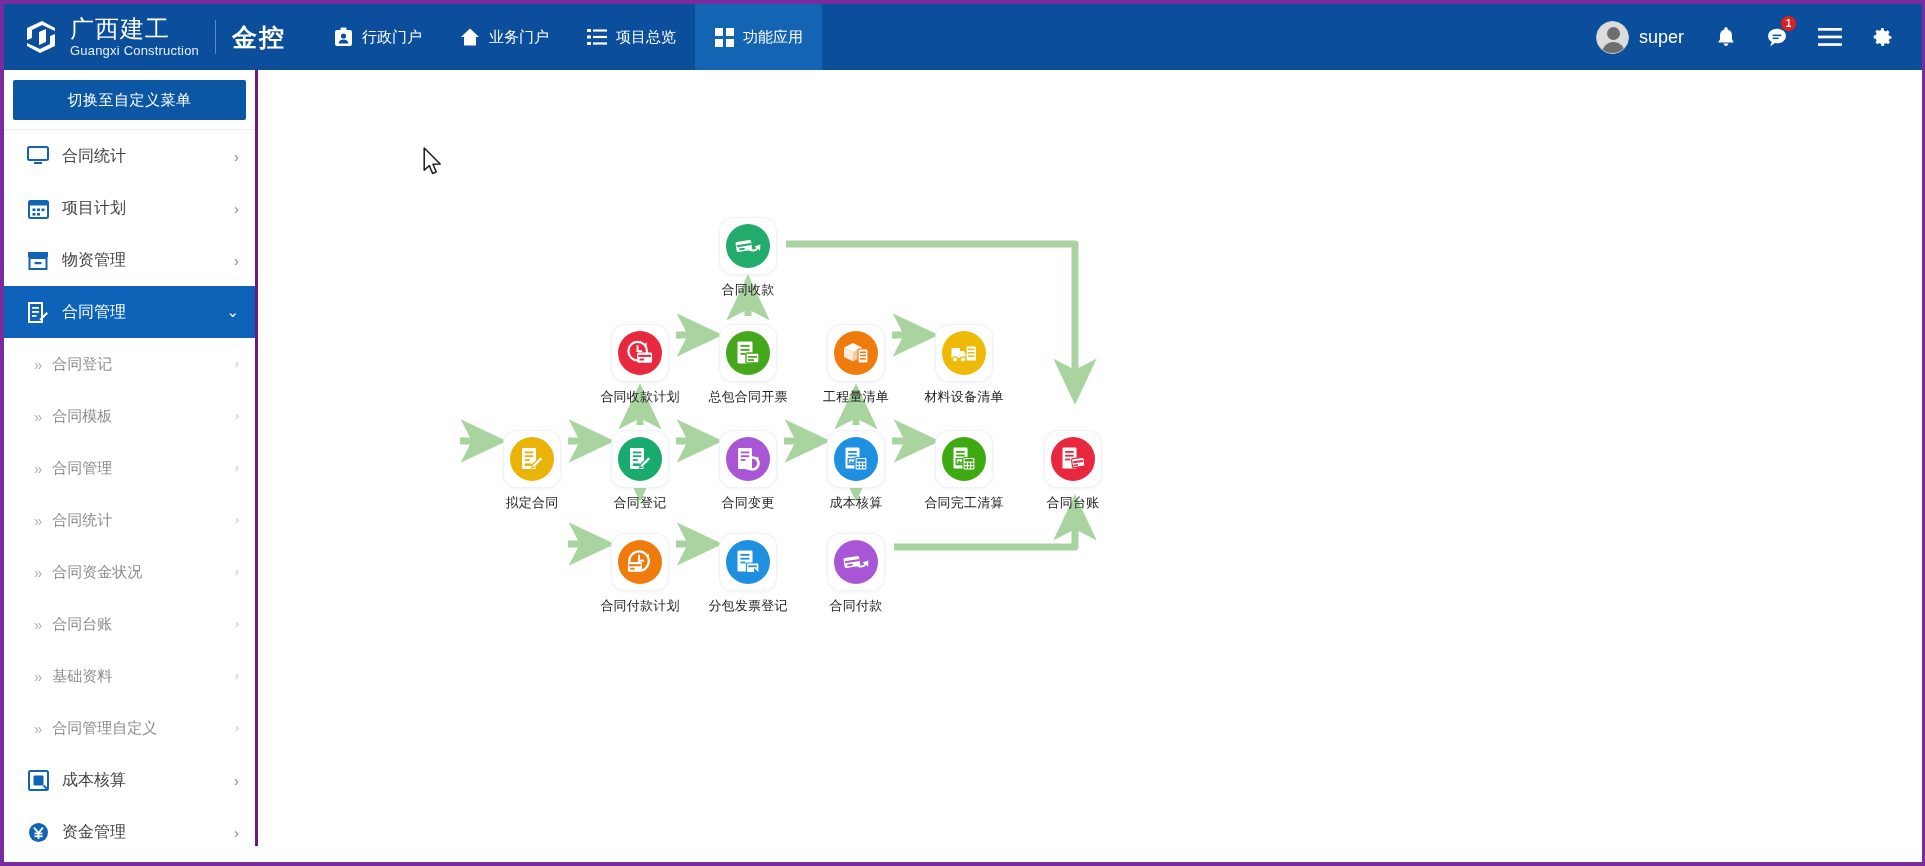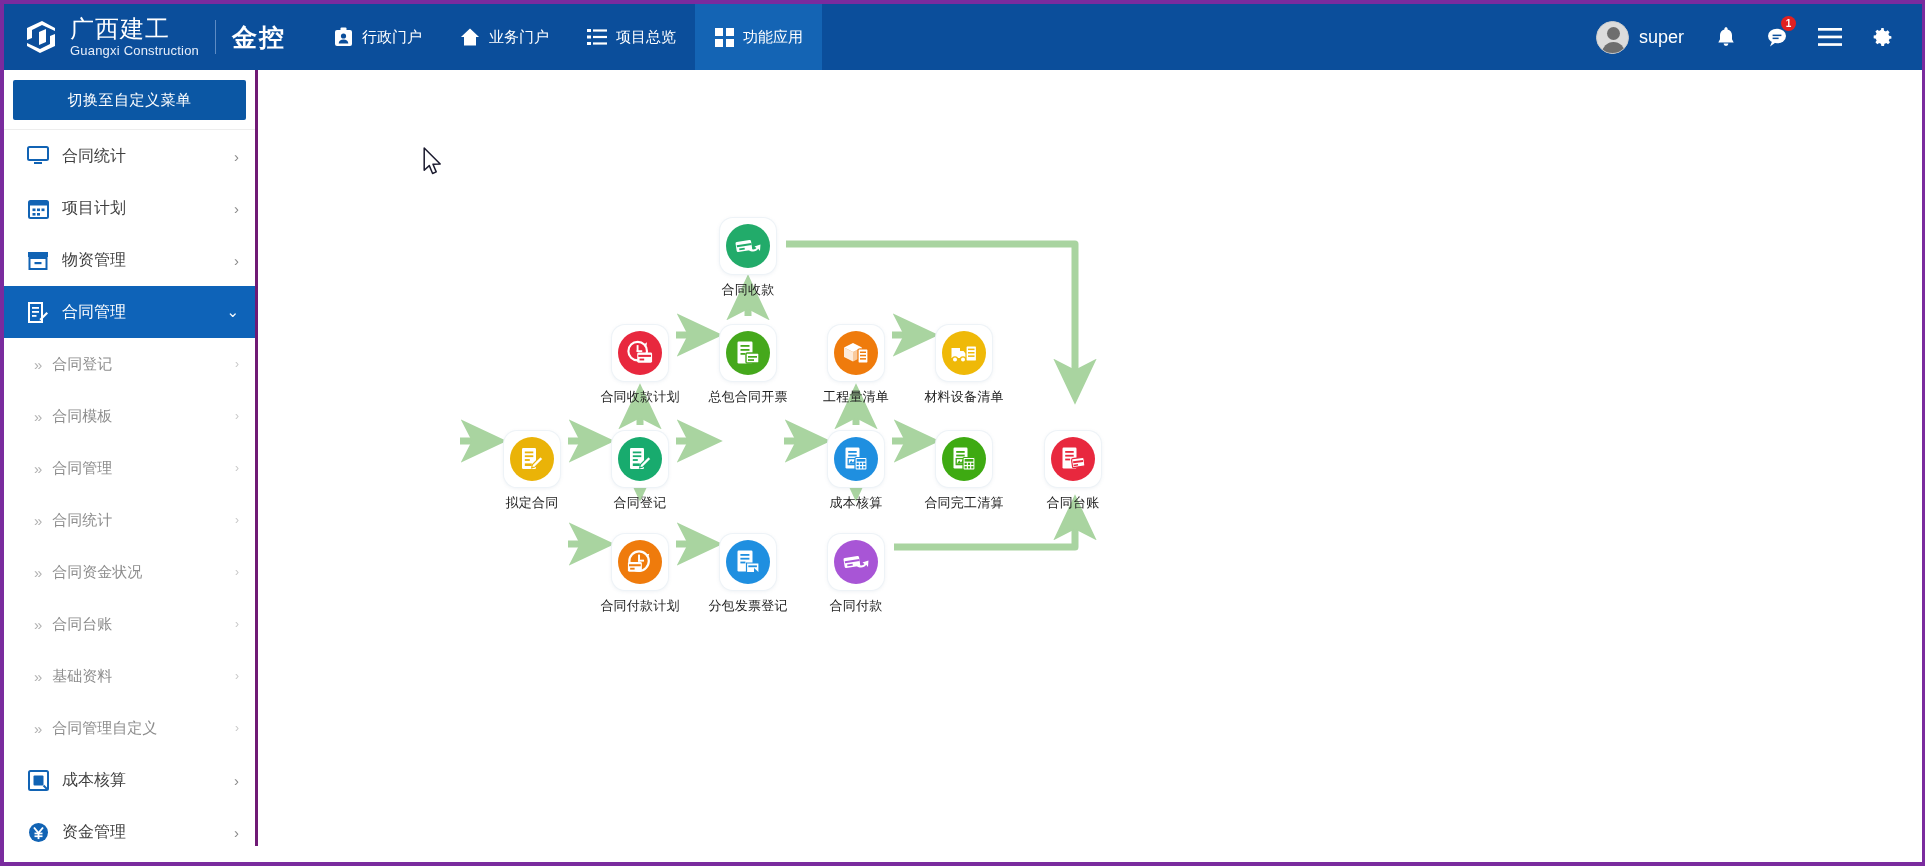--- a/index.html
+++ b/index.html
@@ -560,20 +560,36 @@
               <rect x="5.8" y="9.3" width="8.5" height="1.8" fill="#18ab6e"></rect>
               <rect x="5.8" y="13.1" width="5" height="1.8" fill="#18ab6e"></rect>
               <rect x="5.8" y="17.4" width="7" height="2.6" fill="#18ab6e"></rect>
               <path d="M13.5 18.5 L21.5 10.5 L24 13 L16 21 L12.6 21.9 Z" fill="#fff" stroke="#18ab6e" stroke-width="1.1"></path>
             </svg>
           </div>
         </div>
         <div class="nlabel">合同登记</div>
       </div>
 
+      <div class="node" style="left:444px; top:361px;">
+        <div class="tile">
+          <div class="disc" style="background:#a855d6">
+            <svg width="26" height="26" viewBox="0 0 26 26">
+              <rect x="3" y="2" width="14" height="21" rx="1.2" fill="#fff"></rect>
+              <rect x="5.8" y="5.5" width="8.5" height="1.8" fill="#a855d6"></rect>
+              <rect x="5.8" y="9.3" width="8.5" height="1.8" fill="#a855d6"></rect>
+              <rect x="5.8" y="13.1" width="4.5" height="1.8" fill="#a855d6"></rect>
+              <circle cx="17.5" cy="17.5" r="6" fill="none" stroke="#fff" stroke-width="2.6"></circle>
+              <path d="M21 11.5 L23.8 11 L22.6 14.5 Z" fill="#fff"></path>
+              <path d="M14 23.5 L11.2 24 L12.4 20.5 Z" fill="#fff"></path>
+            </svg>
+          </div>
+        </div>
+        <div class="nlabel">合同变更</div>
+      </div>
 
       <div class="node" style="left:552px; top:361px;">
         <div class="tile">
           <div class="disc" style="background:#1f8fe0">
             <svg width="26" height="26" viewBox="0 0 26 26">
               <rect x="2.5" y="1.5" width="14" height="21" rx="1.2" fill="#fff"></rect>
               <rect x="5.2" y="5" width="8.5" height="1.8" fill="#1f8fe0"></rect>
               <rect x="5.2" y="8.6" width="8.5" height="1.8" fill="#1f8fe0"></rect>
               <rect x="5.2" y="12.6" width="8.5" height="6" fill="none" stroke="#1f8fe0" stroke-width="1.3"></rect>
               <path d="M5.8 17.8 L8.2 14.6 L10 16.4 L12 13.6 L13.2 17.8 Z" fill="#1f8fe0"></path>

